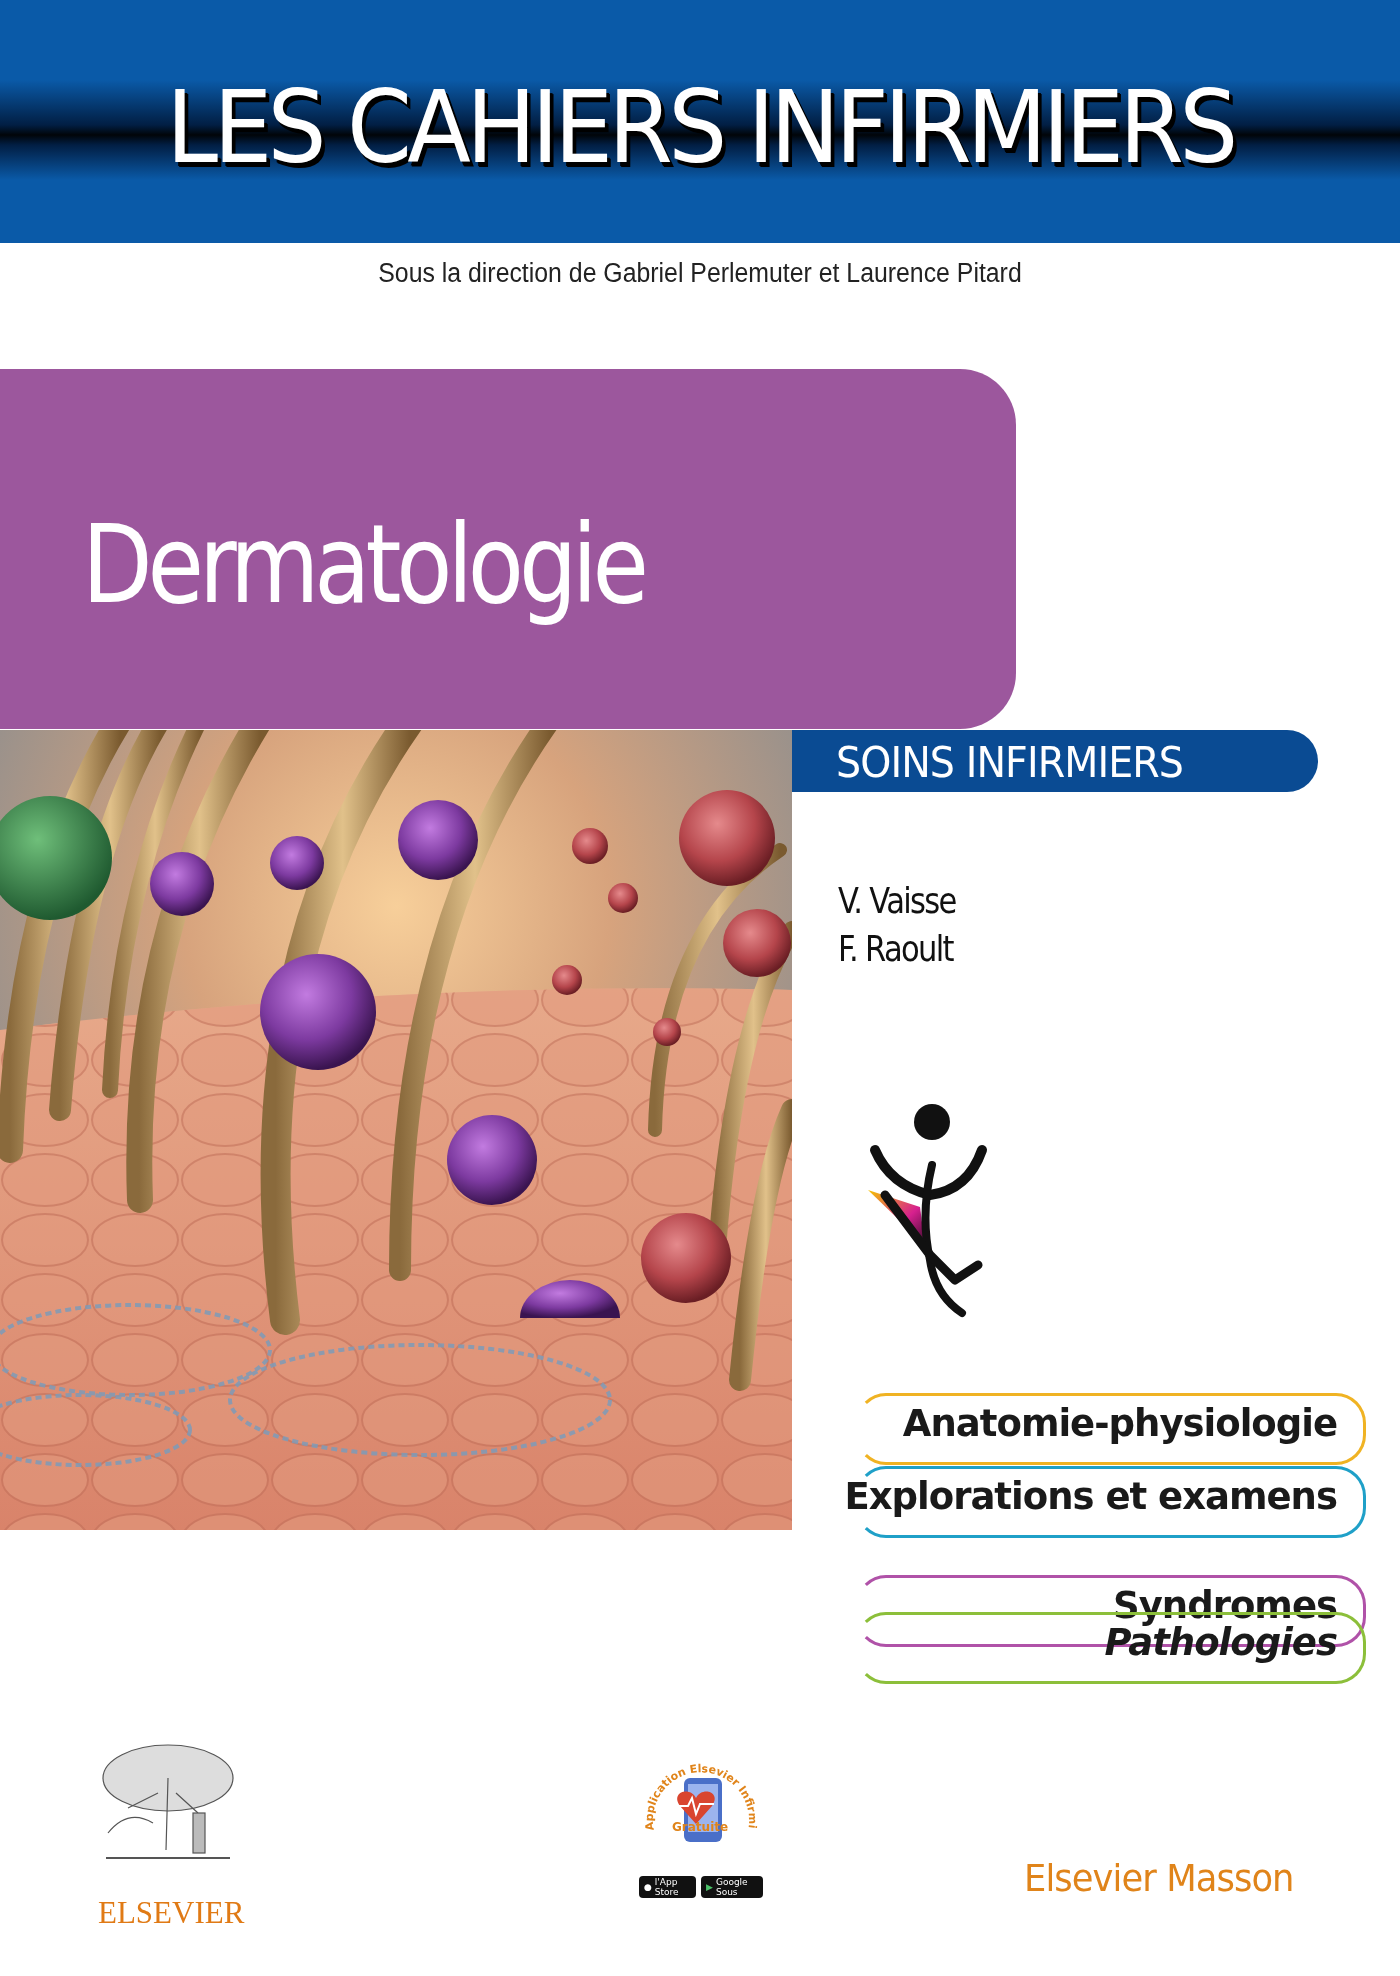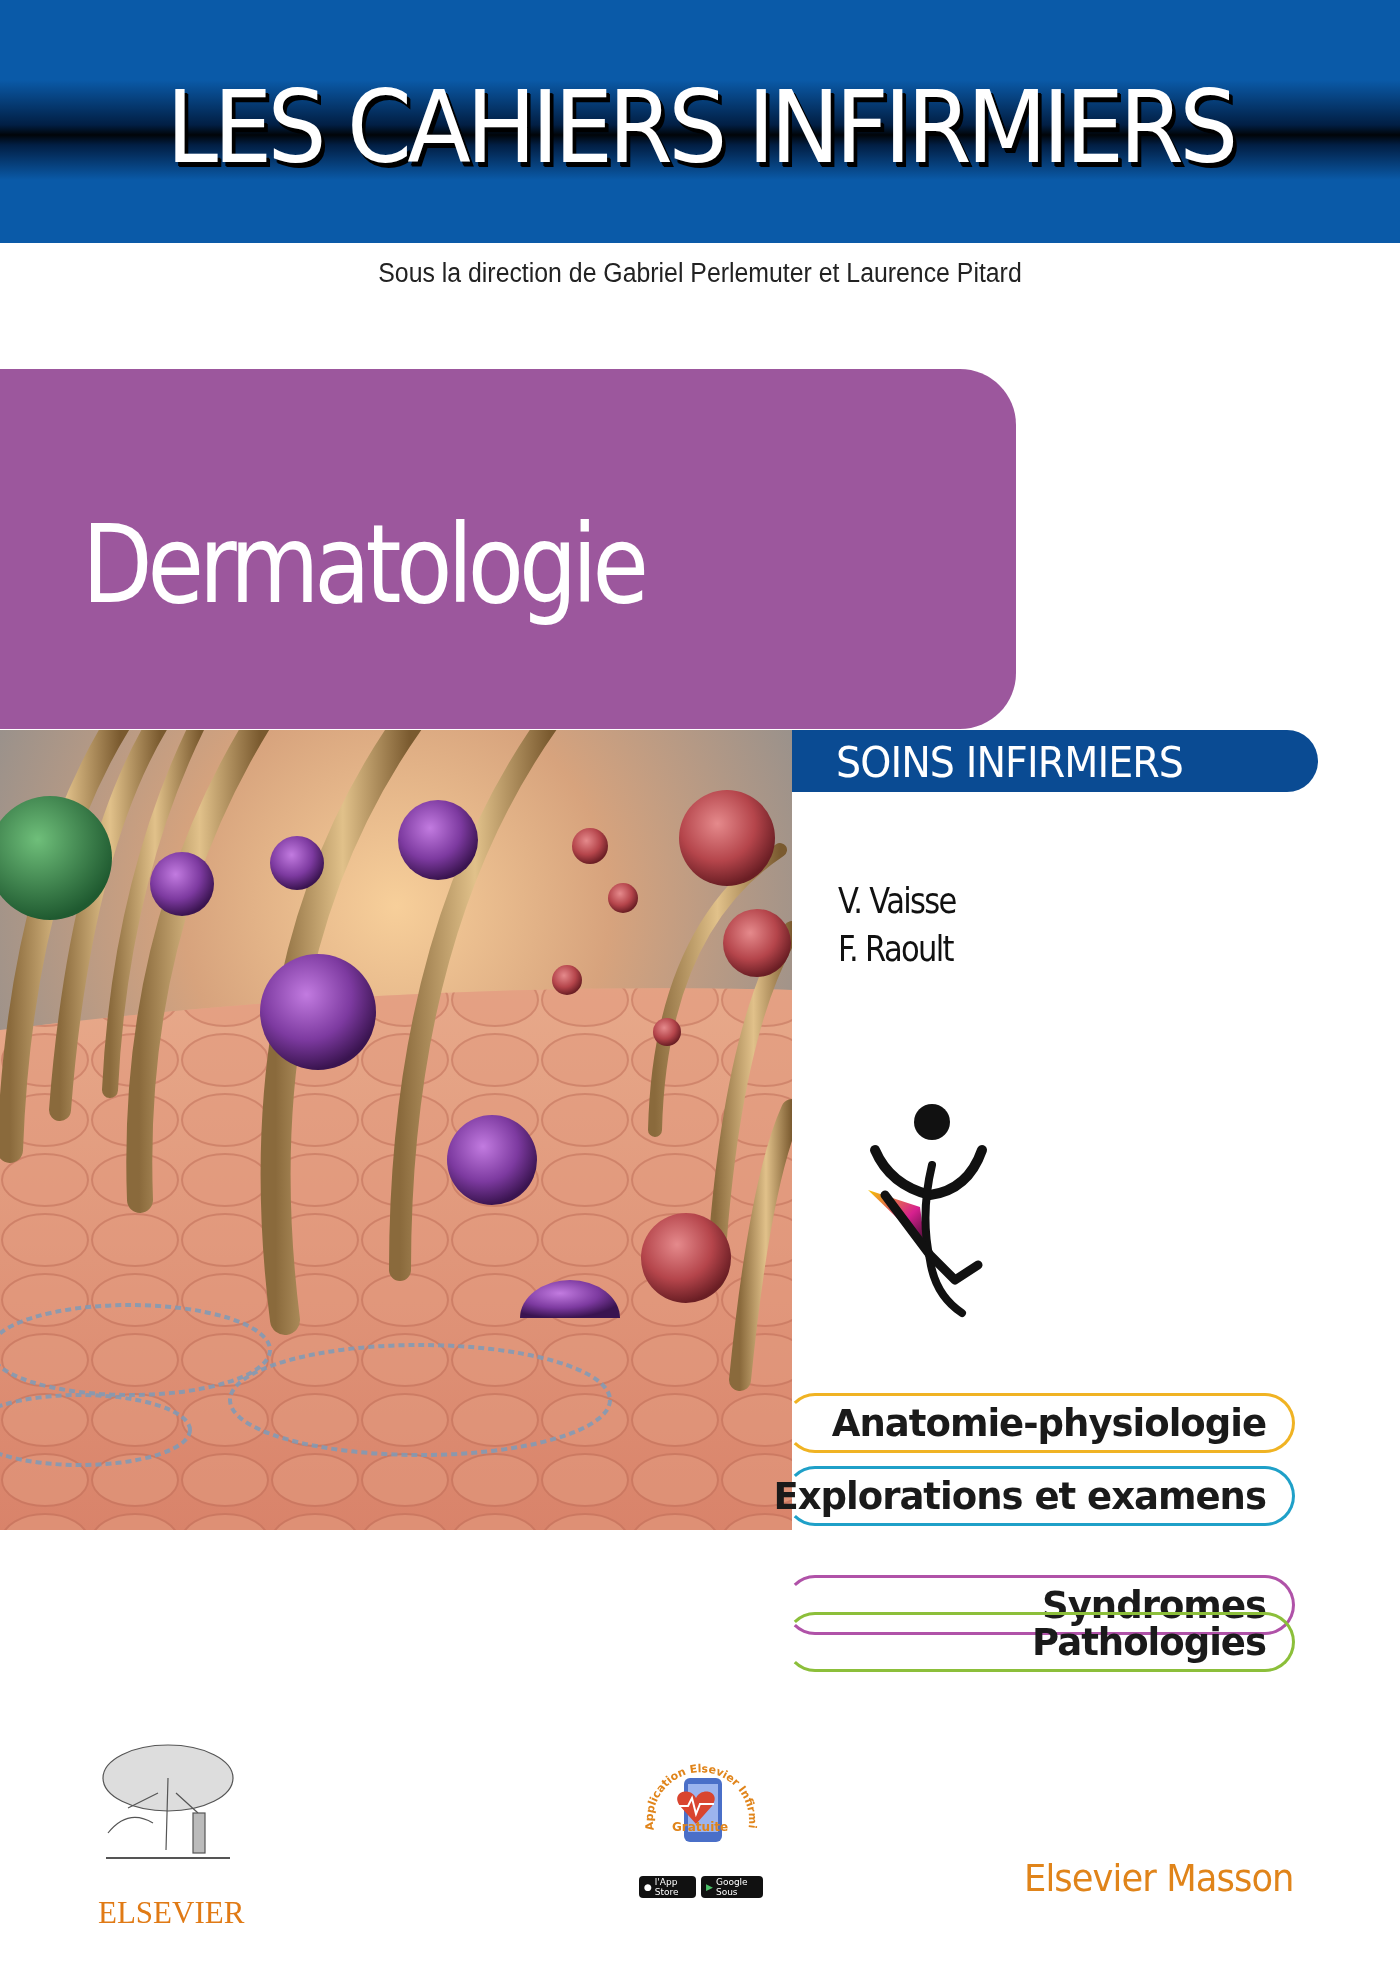--- a/index.html
+++ b/index.html
@@ -18,21 +18,21 @@
   #title-block{left:0;top:369px;width:1016px;height:360px;background:#9c579d;border-radius:0 56px 56px 0;}
   #title{left:82px;top:500px;color:#fff;font-family:"DejaVu Sans",sans-serif;font-size:108px;
     letter-spacing:-6px;line-height:130px;transform:scaleX(0.85);transform-origin:left top;}
   
   #illustration{left:0;top:730px;width:792px;height:800px;overflow:hidden;}
   
   #soins{left:792px;top:730px;width:526px;height:62px;background:#0a4b93;border-radius:0 32px 32px 0;}
   #soins-label{left:836px;top:732px;color:#fff;font-size:43px;line-height:60px;letter-spacing:-1px;transform:scaleX(0.92);transform-origin:left top;}
   .author{left:838px;color:#111;font-size:36px;letter-spacing:-2px;transform:scaleX(0.85);transform-origin:left top;}
   
-  .tab{position:absolute;left:785px;width:510px;height:60px;border-radius:30px;border:3px solid;box-sizing:border-box;
+  .tab{position:absolute;left:856px;width:510px;height:72px;border-radius:30px;border:3px solid;box-sizing:border-box;
     border-left-color:transparent !important;}
   .tab-label{position:absolute;right:104px;font-family:"DejaVu Sans",sans-serif;font-weight:bold;font-size:37px;color:#1a1a1a;
     letter-spacing:-1px;text-align:right;white-space:nowrap;}
   
   #elsevier-word{left:98px;top:1866px;color:#e07a15;font-family:"Liberation Serif",serif;font-size:31px;letter-spacing:0px;margin-top:29px;}
   #masson{left:1024px;top:1856px;color:#e0841a;font-size:38px;letter-spacing:-1px;transform:scaleX(0.93);transform-origin:left top;}
   .store{position:absolute;top:1876px;height:22px;background:#111;border-radius:4px;color:#fff;font-size:9px;display:flex;align-items:center;gap:3px;padding:0 5px;box-sizing:border-box;}
 </style>
 </head>
 <body>
@@ -145,21 +145,21 @@
 <div class="tab" style="top:1393px;border-color:#f0b323;">
   <span class="tab-label" style="right:26px;top:6px;">Anatomie-physiologie</span>
 </div>
 <div class="tab" style="top:1466px;border-color:#1fa0c8;">
   <span class="tab-label" style="right:26px;top:6px;">Explorations et examens</span>
 </div>
 <div class="tab" style="top:1539px;border-color:#b052a8;margin-top:36px;">
   <span class="tab-label" style="right:26px;top:6px;">Syndromes</span>
 </div>
 <div class="tab" style="top:1612px;border-color:#8cbf3a;">
-  <span class="tab-label" style="right:26px;top:6px;">Pathologies</span>
+  <span class="tab-label" style="right:26px;top:6px;font-style:italic;">Pathologies</span>
 </div>
 
 <div class="abs" style="left:98px;top:1738px;width:140px;height:125px;">
   <svg width="140" height="125" viewBox="0 0 140 125">
     <g fill="none" stroke="#555" stroke-width="1.2">
       <ellipse cx="70" cy="40" rx="65" ry="33" fill="#ddd"></ellipse>
       <path d="M70 40 L68 112 M60 55 L30 70 M78 55 L100 75"></path>
       <path d="M8 120 L132 120" stroke-width="2"></path>
       <path d="M10 95 Q 30 70 55 85"></path>
       <rect x="95" y="75" width="12" height="40" fill="#bbb"></rect>

